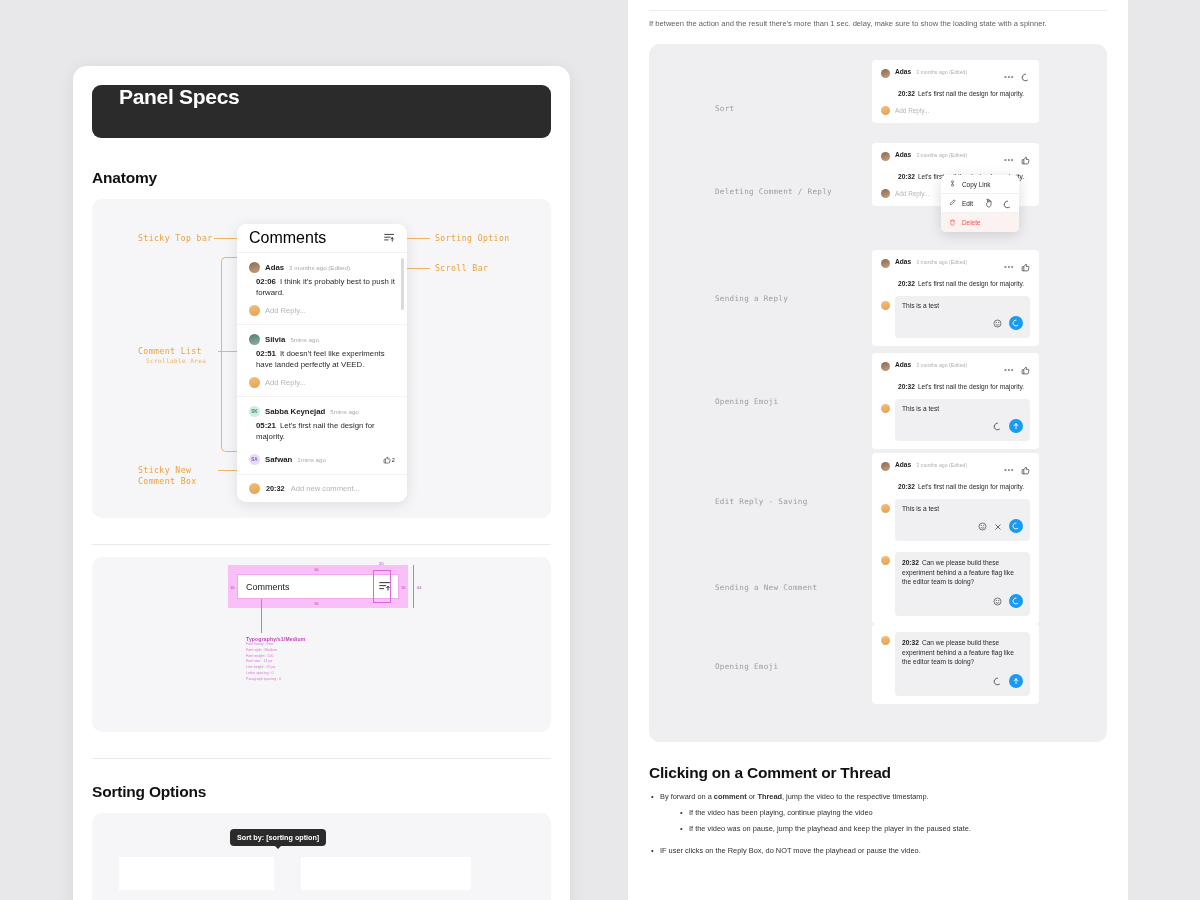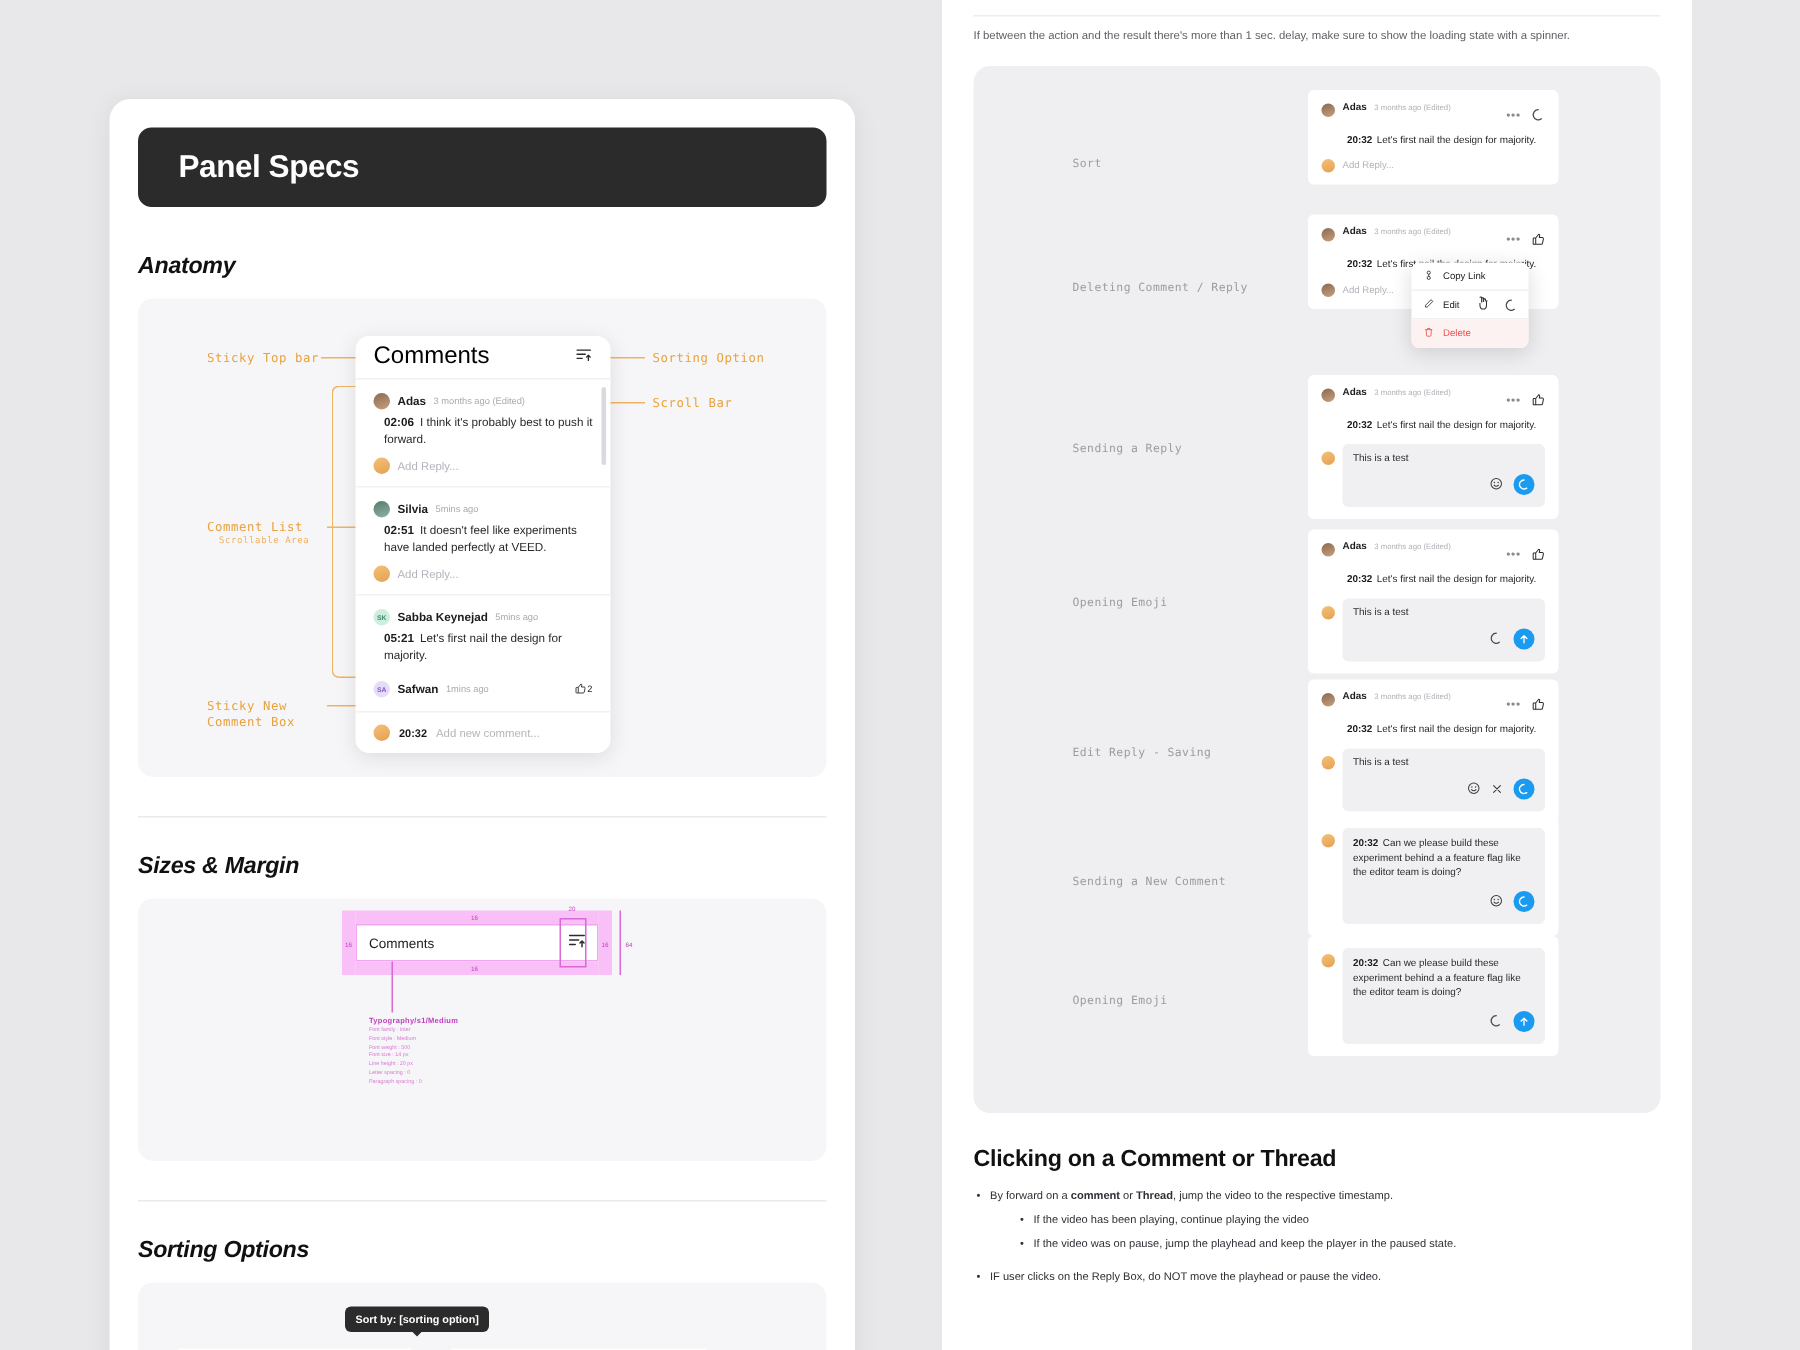--- a/index.html
+++ b/index.html
@@ -18,30 +18,29 @@
     background: #ffffff;
     border-radius: 14px 14px 0 0;
     box-shadow: 0 2px 18px rgba(0,0,0,.07);
     padding: 0 19px;
   }
   .panel-title-bar {
     margin-top: 19px;
     height: 53px;
     background: #2b2b2b;
     border-radius: 9px;
-    display: flex; align-items: center;
+    display: flex; align-items: flex-start;
     padding-left: 27px;
   }
   .panel-title-bar .t {
     color: #fff; font-size: 21px; font-weight: bold; letter-spacing: -.3px;
   }
   .sec-h {
     font-size: 15.5px; font-weight: bold; color: #111;
     letter-spacing: -.2px;
-    font-style: italic;
   }
   .anatomy-h { margin-top: 31px; }
   .demo-box {
     margin-top: 12px;
     background: #f6f6f8;
     border-radius: 10px;
     position: relative;
   }
   .anatomy-box { height: 319px; }
   .hr { height:1px; background:#e9e9ec; margin: 26px 0 0 0; }
@@ -295,21 +294,20 @@
         <div class="newbox">
           <span class="av ph2"></span>
           <span style="font-size:7.3px; font-weight:bold; color:#1c1c1e;">20:32</span>
           <span style="font-size:7.6px; color:#b4b4bb;">Add new comment...</span>
         </div>
       </div>
     </div>
 
     <div class="hr"></div>
 
-    <div class="sec-h" style="margin-top:24px;">Sizes &amp; Margin</div>
 
     <div class="demo-box sizes-box">
       <div class="spec-wrap">
 
         <div class="pad-band" style="left:0; top:-9px; width:162px; height:9px;"></div>
         <div class="pad-band" style="left:0; top:25px; width:162px; height:9px;"></div>
         <div class="pad-band" style="left:-9px; top:-9px; width:9px; height:43px;"></div>
         <div class="pad-band" style="left:162px; top:-9px; width:9px; height:43px;"></div>
 
         <div class="spec-field">

